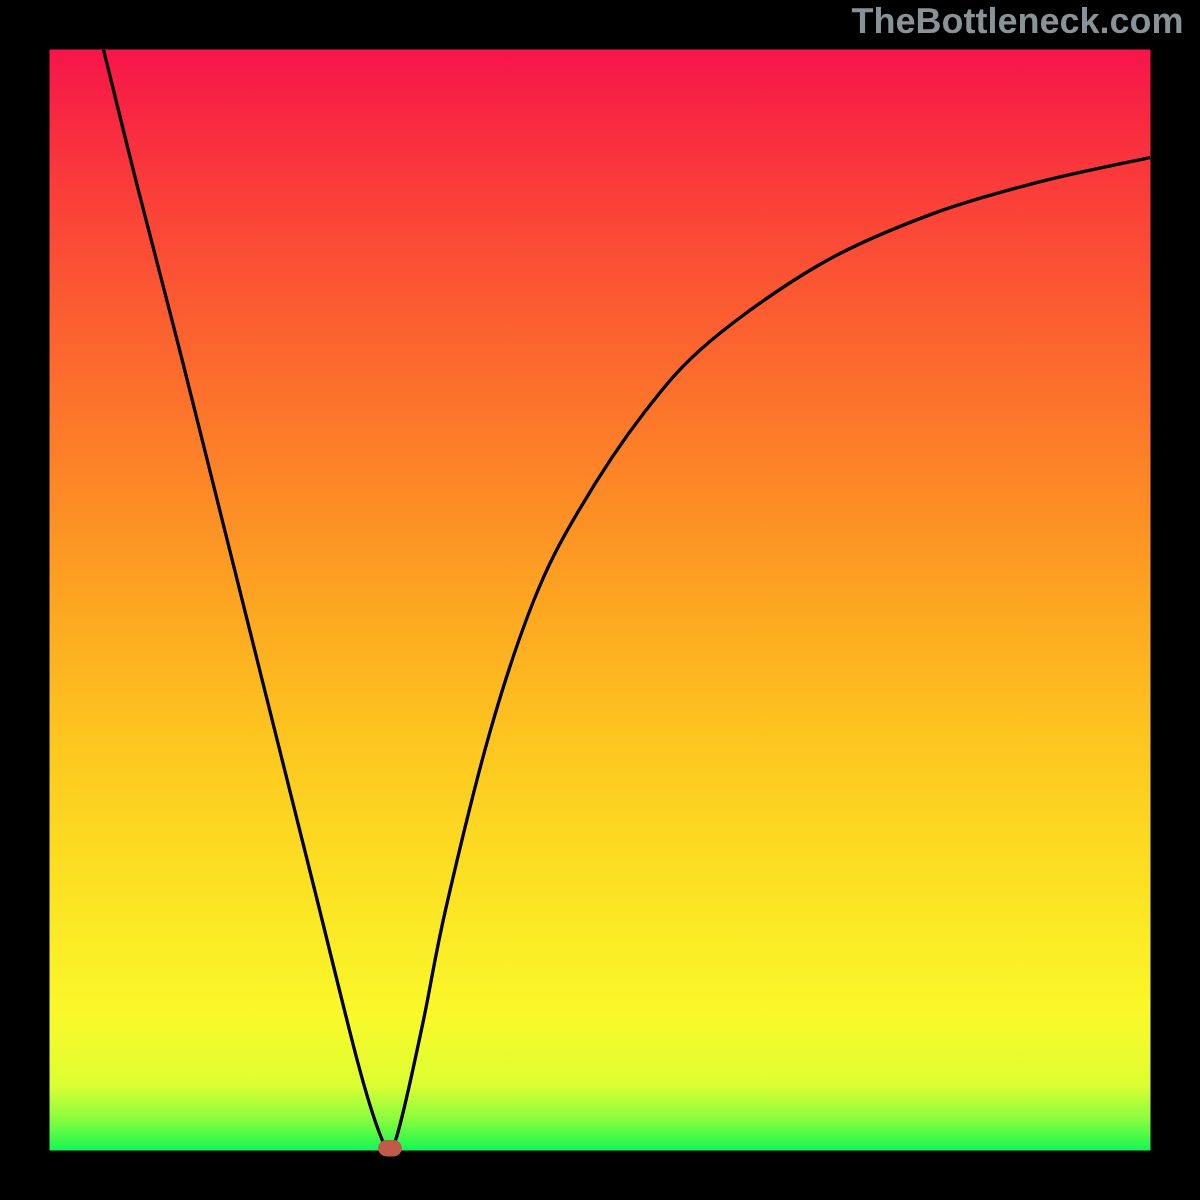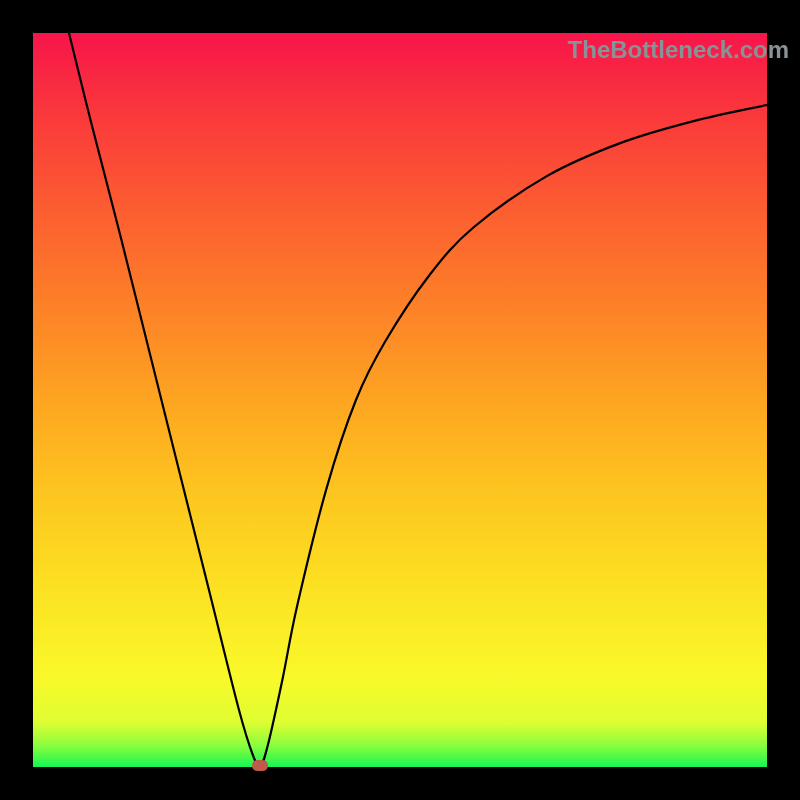--- a/index.html
+++ b/index.html
@@ -33,21 +33,20 @@
   }
   .watermark {
     position: absolute;
     top: 1px;
     right: 11px;
     font-family: Arial, Helvetica, sans-serif;
     font-size: 24px;
     font-weight: 600;
     color: #899296;
     letter-spacing: 0px;
-    margin-top: 35px;
   }
   svg.curve {
     position: absolute;
     left: 0; top: 0;
     width: 734px; height: 734px;
   }
   .minimum-marker {
     position: absolute;
     width: 16px;
     height: 11px;

